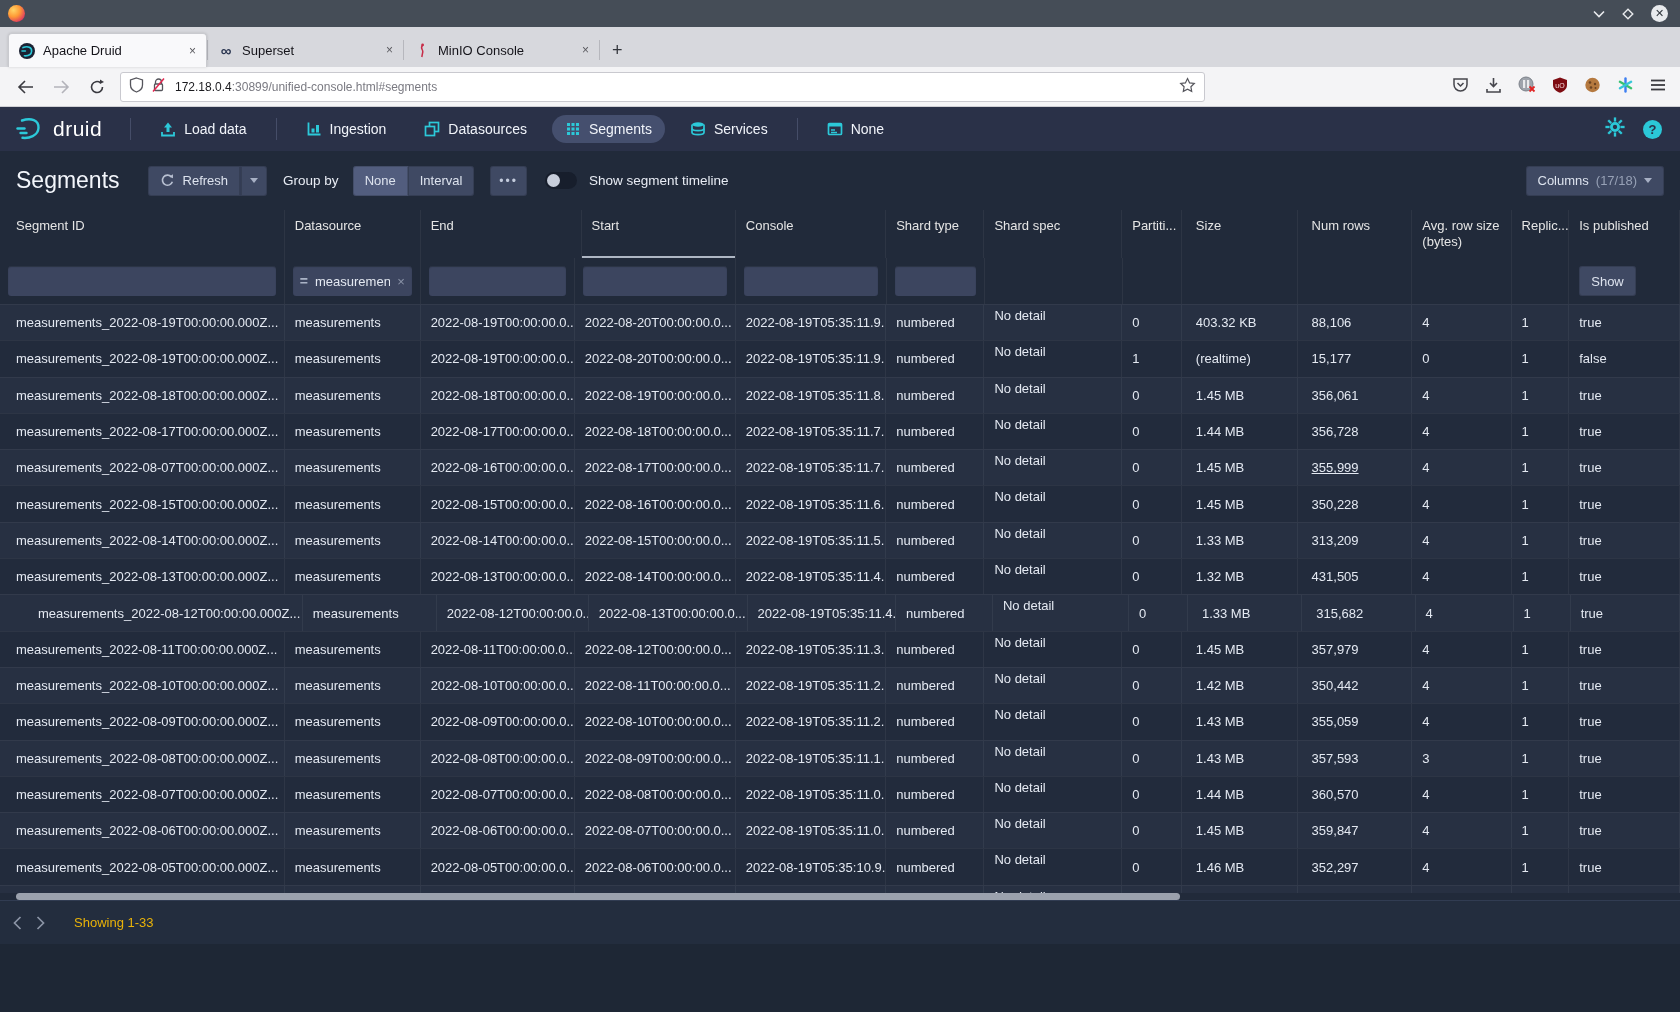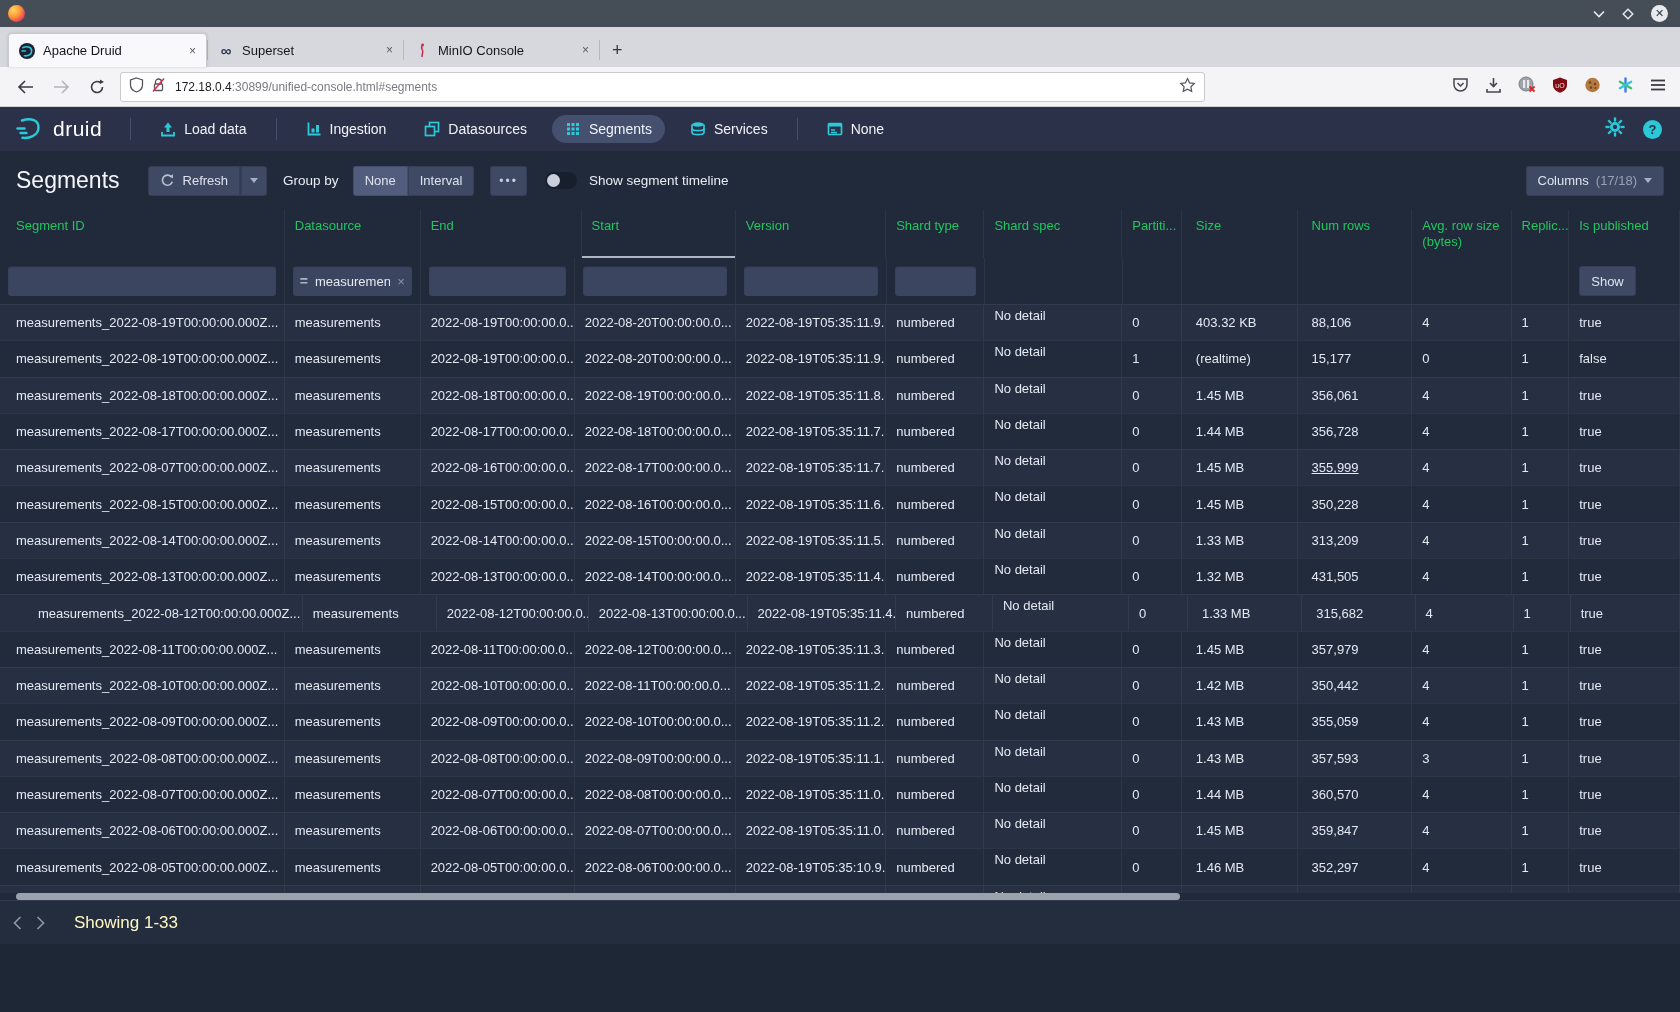--- a/index.html
+++ b/index.html
@@ -64,21 +64,21 @@
   .btn.icon-only { padding:0 9px; margin-left:16px; letter-spacing:2px; color:#c3cbdc; font-size:12px; }
   .toggle { width:32px; height:17px; background:#171e2c; border-radius:9px; margin:0 12px 0 18px; position:relative; }
   .toggle .knob { width:13px; height:13px; background:#c8cedb; border-radius:50%; position:absolute; top:2px; left:2px; }
   .toggle-label { color:#e8ecf4; font-size:13.5px; }
   .columns-btn { margin-left:auto; gap:7px; }
   .columns-count { color:#97a1b6; }
 
   
   .tablewrap { width:1680px; overflow:hidden; background:#212a3a; }
   .thead { display:flex; height:48px; }
-  .th { color:#22c55e; font-size:13px; padding:8px 10px 0 10px; position:relative;
+  .th { color:#e5e5e5; font-size:13px; padding:8px 10px 0 10px; position:relative;
         border-right:1px solid rgba(255,255,255,.055); line-height:1.25; overflow:hidden; white-space:normal; }
   .th.sorted::after { content:""; position:absolute; left:0; right:0; bottom:0; height:2px; background:#aeb6c3; }
   .tfilter { display:flex; height:46px; }
   .tf { padding:8px; border-right:1px solid rgba(255,255,255,.055); overflow:hidden; }
   .finput { width:100%; height:30px; background:#3c455f; border:none; outline:none; border-radius:3px;
             box-shadow:inset 0 1px 1px rgba(16,22,26,.4); color:#e4e9f2; font-size:13px; padding:0 8px; }
   .ftag { width:100%; height:30px; background:#3c455f; border-radius:3px; box-shadow:inset 0 1px 1px rgba(16,22,26,.4);
           display:flex; align-items:center; padding:0 7px; gap:7px; color:#e4e9f2; font-size:13px; }
   .ftag .op { color:#aab3c6; font-weight:bold; font-size:14px; }
   .ftag .val { overflow:hidden; white-space:nowrap; flex:1; }
@@ -91,21 +91,21 @@
   .td { color:#e4e9f2; font-size:13px; padding:0 10px; display:flex; align-items:center;
         border-right:1px solid rgba(255,255,255,.055); overflow:hidden; white-space:nowrap; }
   .td.top { align-items:flex-start; padding-top:3px; }
 
   .hscroll { height:7px; background:#212a3a; position:relative; }
   .hscroll .thumb { position:absolute; left:16px; width:1164px; top:0; height:7px; background:#9ba1ad; border-radius:4px; }
 
   .footer { height:44px; background:#232d3e; border-top:1px solid #313c52; display:flex; align-items:center; padding:0 12px; }
   .pager { display:flex; align-items:center; gap:12px; color:#8b94a6; margin-right:28px; }
   .pager svg { display:block; }
-  .showing { color:#fef9c3; font-size:17px;text-align:center; }
+  .showing { color:#eab308; font-size:13px;text-align:center; }
   .belowfooter { height:68px; background:#1e2735; }
 </style>
 </head>
 <body>
 
 <div class="titlebar">
   <div class="ff-logo"></div>
   <div class="win-ctrls">
     <span>
       <svg width="12" height="8" viewBox="0 0 12 8">
@@ -375,21 +375,21 @@
     <span class="caret"></span>
   </span>
 </div>
 
 <div class="tablewrap">
   <div class="thead" id="thead">
       <div class="th" style="width: 294px; padding-left: 16px;">Segment ID</div>
       <div class="th" style="width: 140px;">Datasource</div>
       <div class="th" style="width: 166px;">End</div>
       <div class="th sorted" style="width: 159px;">Start</div>
-      <div class="th" style="width: 155px;">Version</div>
+      <div class="th" style="width: 155px;">Console</div>
       <div class="th" style="width: 101px;">Shard type</div>
       <div class="th" style="width: 142px;">Shard spec</div>
       <div class="th" style="width: 61px;">Partiti...</div>
       <div class="th" style="width: 119px; padding-left: 14px;">Size</div>
       <div class="th" style="width: 118px; padding-left: 14px;">Num rows</div>
       <div class="th" style="width: 102px;">Avg. row size (bytes)</div>
       <div class="th" style="width: 59px;">Replic...</div>
       <div class="th" style="width: 114px;">Is published</div>
     </div>
   <div class="tfilter" id="tfilter">

